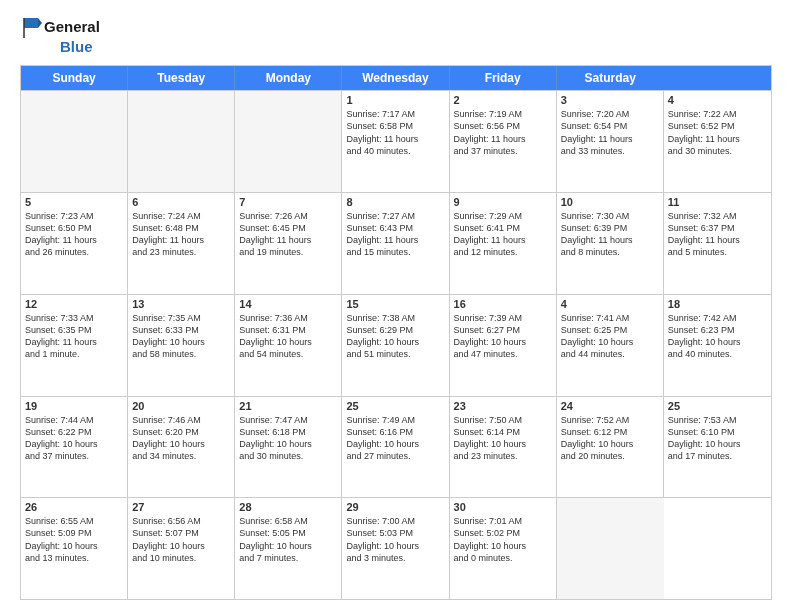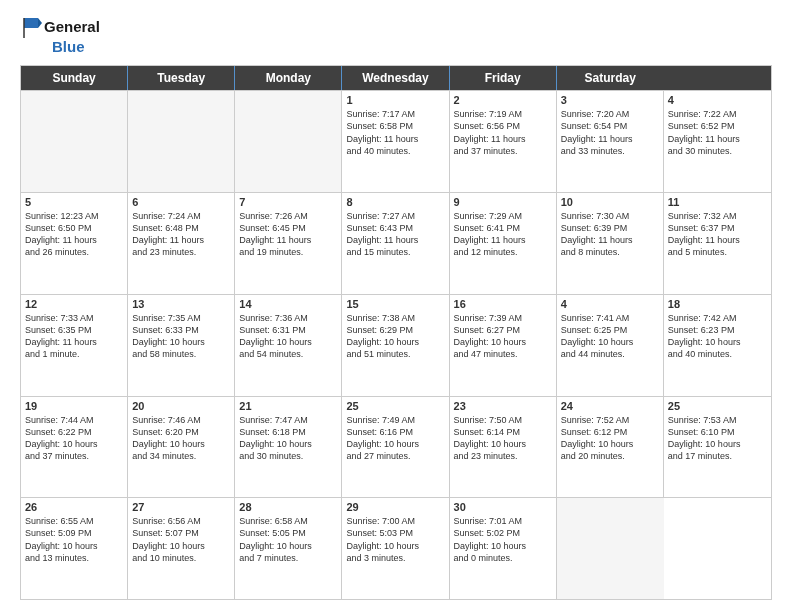--- a/index.html
+++ b/index.html
@@ -42,21 +42,21 @@
     }
     .calendar {
       flex: 1;
       display: flex;
       flex-direction: column;
       border: 1px solid #ccc;
     }
     .cal-header {
       display: grid;
       grid-template-columns: repeat(7, 1fr);
-      background: #404040;
+      background: #3b82f6;
     }
     .cal-header-cell {
       color: #fff;
       font-size: 12px;
       font-weight: bold;
       text-align: center;
       padding: 5px 2px;
       border-right: 1px solid #5591cc;
     }
     .cal-header-cell:last-child { border-right: none; }
@@ -101,21 +101,21 @@
     <div class="logo">
   <div style="display:flex;flex-direction:column;align-items:flex-start;line-height:1.15;">
     <div style="display:flex;align-items:center;">
       <svg width="22" height="22" viewBox="0 0 22 22" style="margin-right:2px;">
         <polygon points="4,2 18,2 18,12 4,12" fill="#2a6db5"></polygon>
         <polygon points="18,2 22,7 18,12" fill="#1a5a9a"></polygon>
         <line x1="4" y1="2" x2="4" y2="22" stroke="#333" stroke-width="1.5"></line>
       </svg>
       <span style="font-size:15px;font-weight:bold;color:#1a1a1a;">General</span>
     </div>
-    <span style="font-size:15px;font-weight:bold;color:#2a6db5;margin-left:32px;">Blue</span>
+    <span style="font-size:15px;font-weight:bold;color:#2a6db5;margin-left:40px;">Blue</span>
   </div>
 </div>
     <div class="title-block">
       <div class="month-title"></div>
       <div class="subtitle"></div>
     </div>
   </div>
 
   <div class="calendar">
     <div class="cal-header">
@@ -156,21 +156,21 @@
             <span class="day-num">4</span>
             <div class="cell-line">Sunrise: 7:22 AM</div>
             <div class="cell-line">Sunset: 6:52 PM</div>
             <div class="cell-line">Daylight: 11 hours</div>
             <div class="cell-line">and 30 minutes.</div>
           </div>
         </div>
         <div class="cal-row">
           <div class="cal-cell">
             <span class="day-num">5</span>
-            <div class="cell-line">Sunrise: 12:23 AM</div>
+            <div class="cell-line">Sunrise: 7:23 AM</div>
             <div class="cell-line">Sunset: 6:50 PM</div>
             <div class="cell-line">Daylight: 11 hours</div>
             <div class="cell-line">and 26 minutes.</div>
           </div>
           <div class="cal-cell">
             <span class="day-num">6</span>
             <div class="cell-line">Sunrise: 7:24 AM</div>
             <div class="cell-line">Sunset: 6:48 PM</div>
             <div class="cell-line">Daylight: 11 hours</div>
             <div class="cell-line">and 23 minutes.</div>

